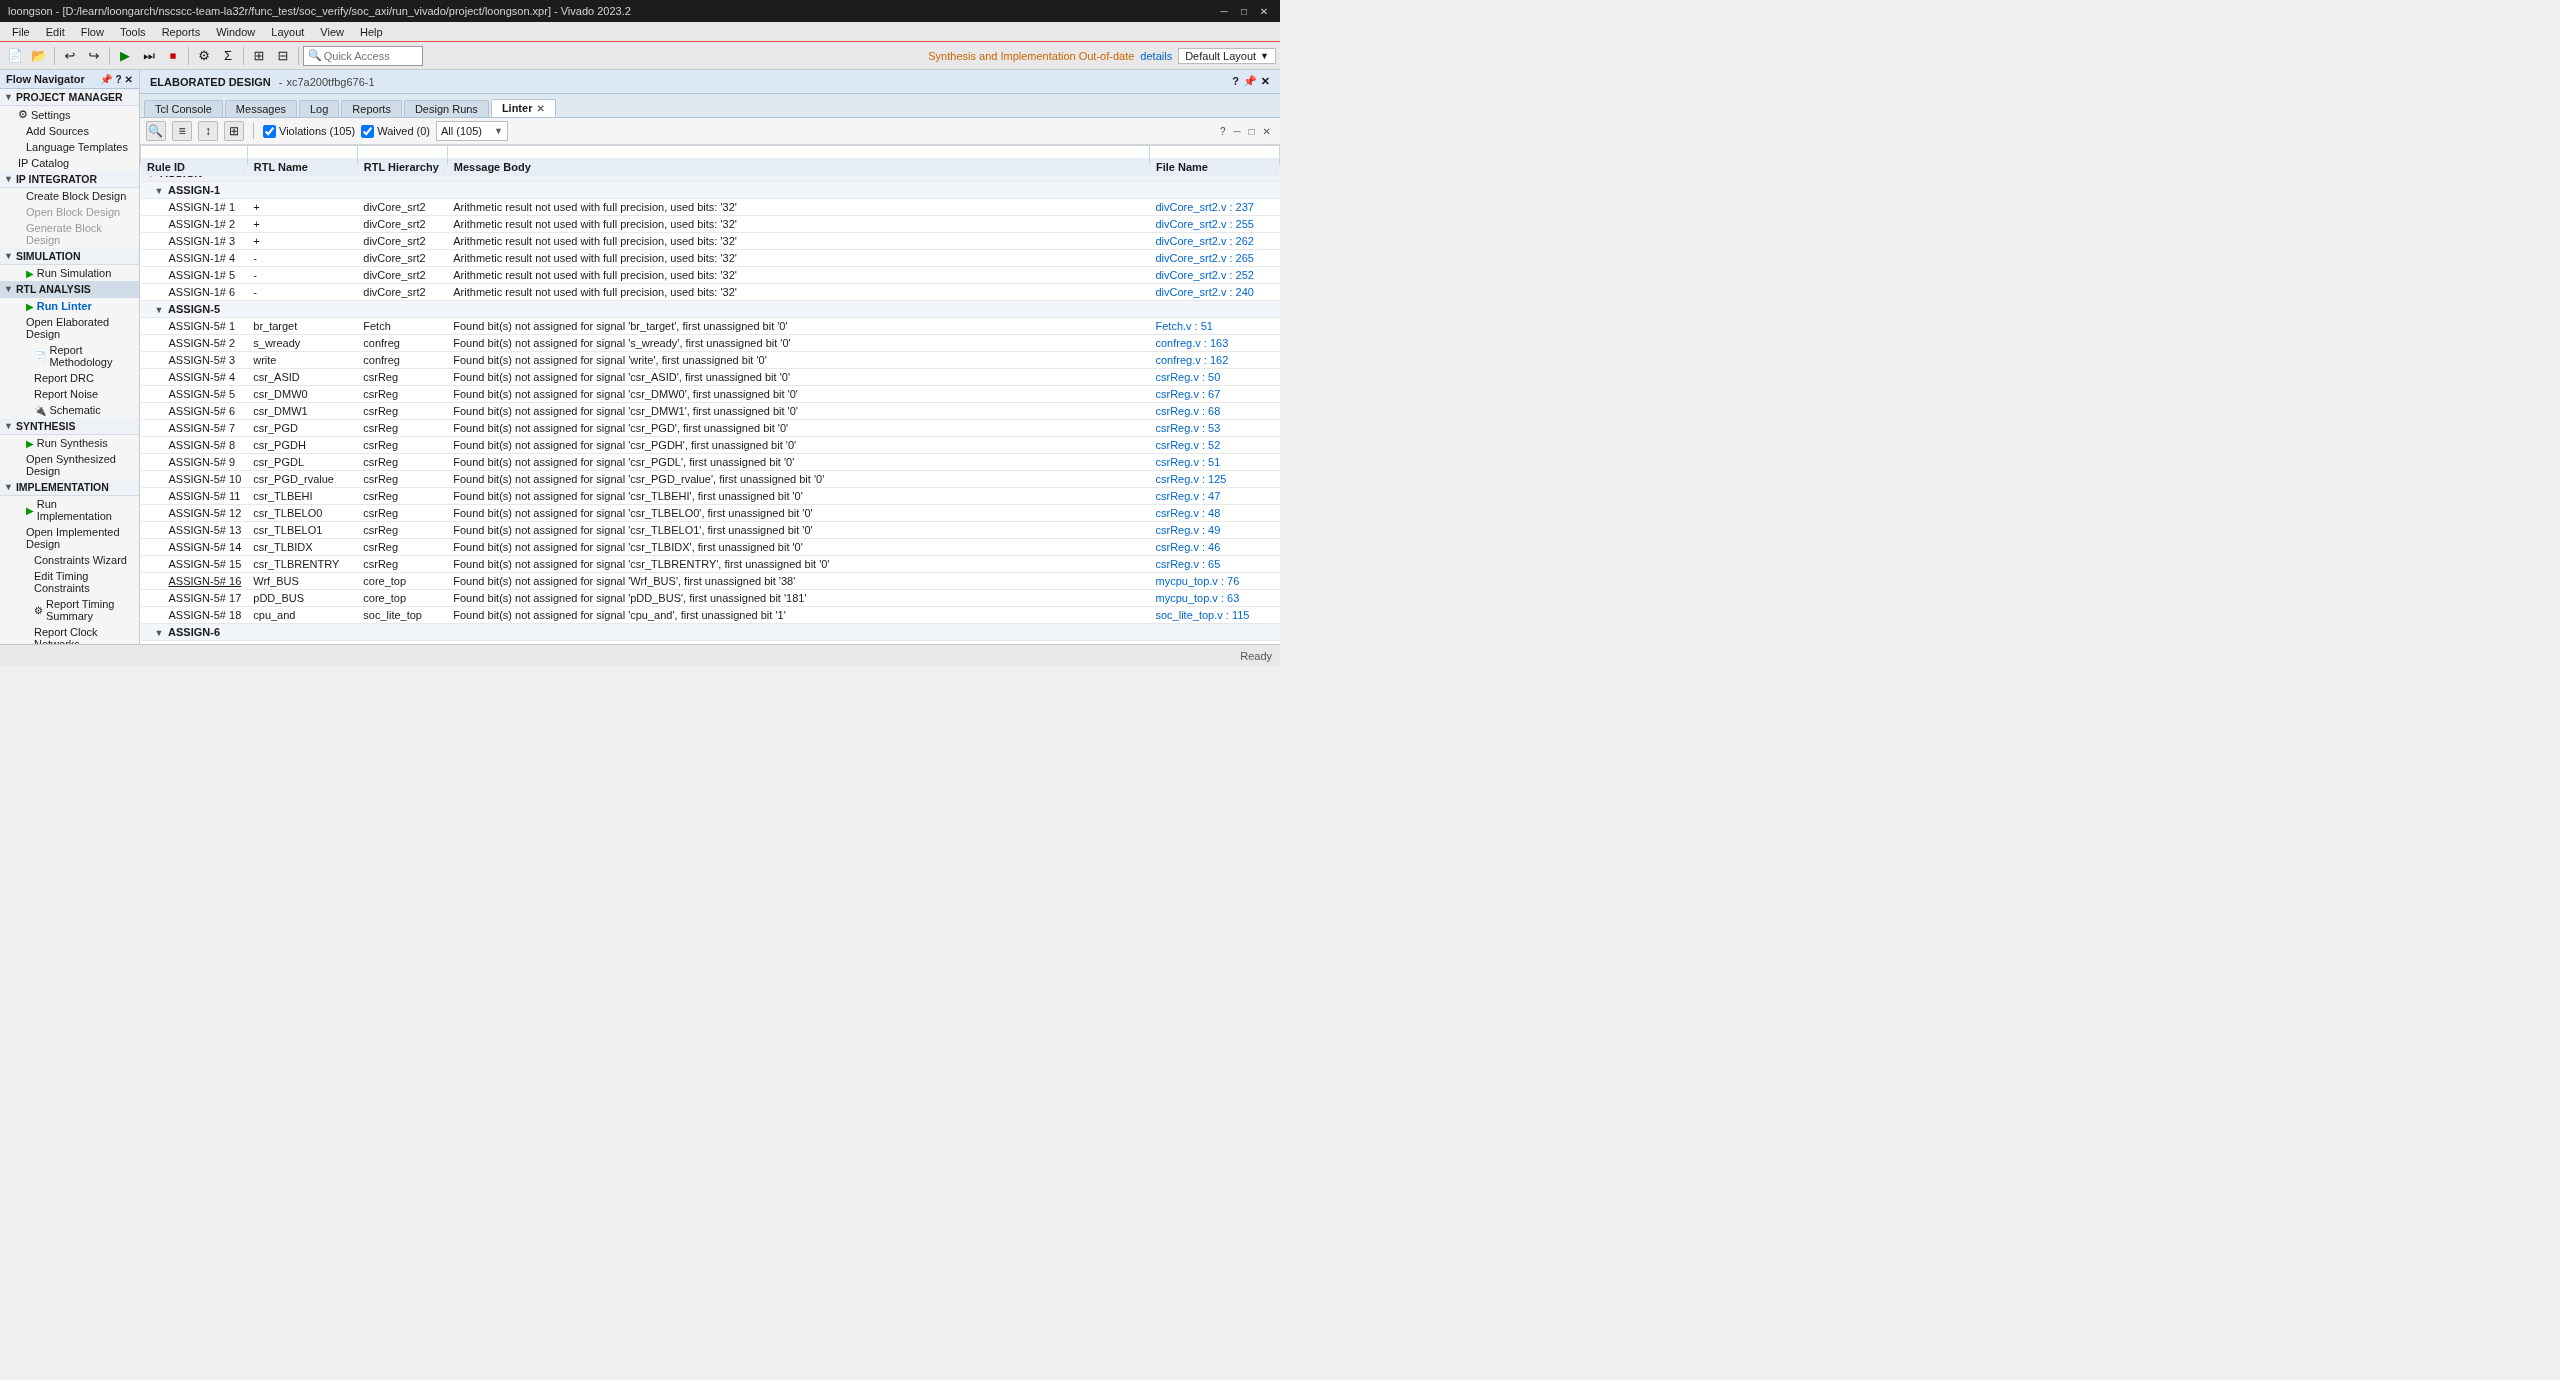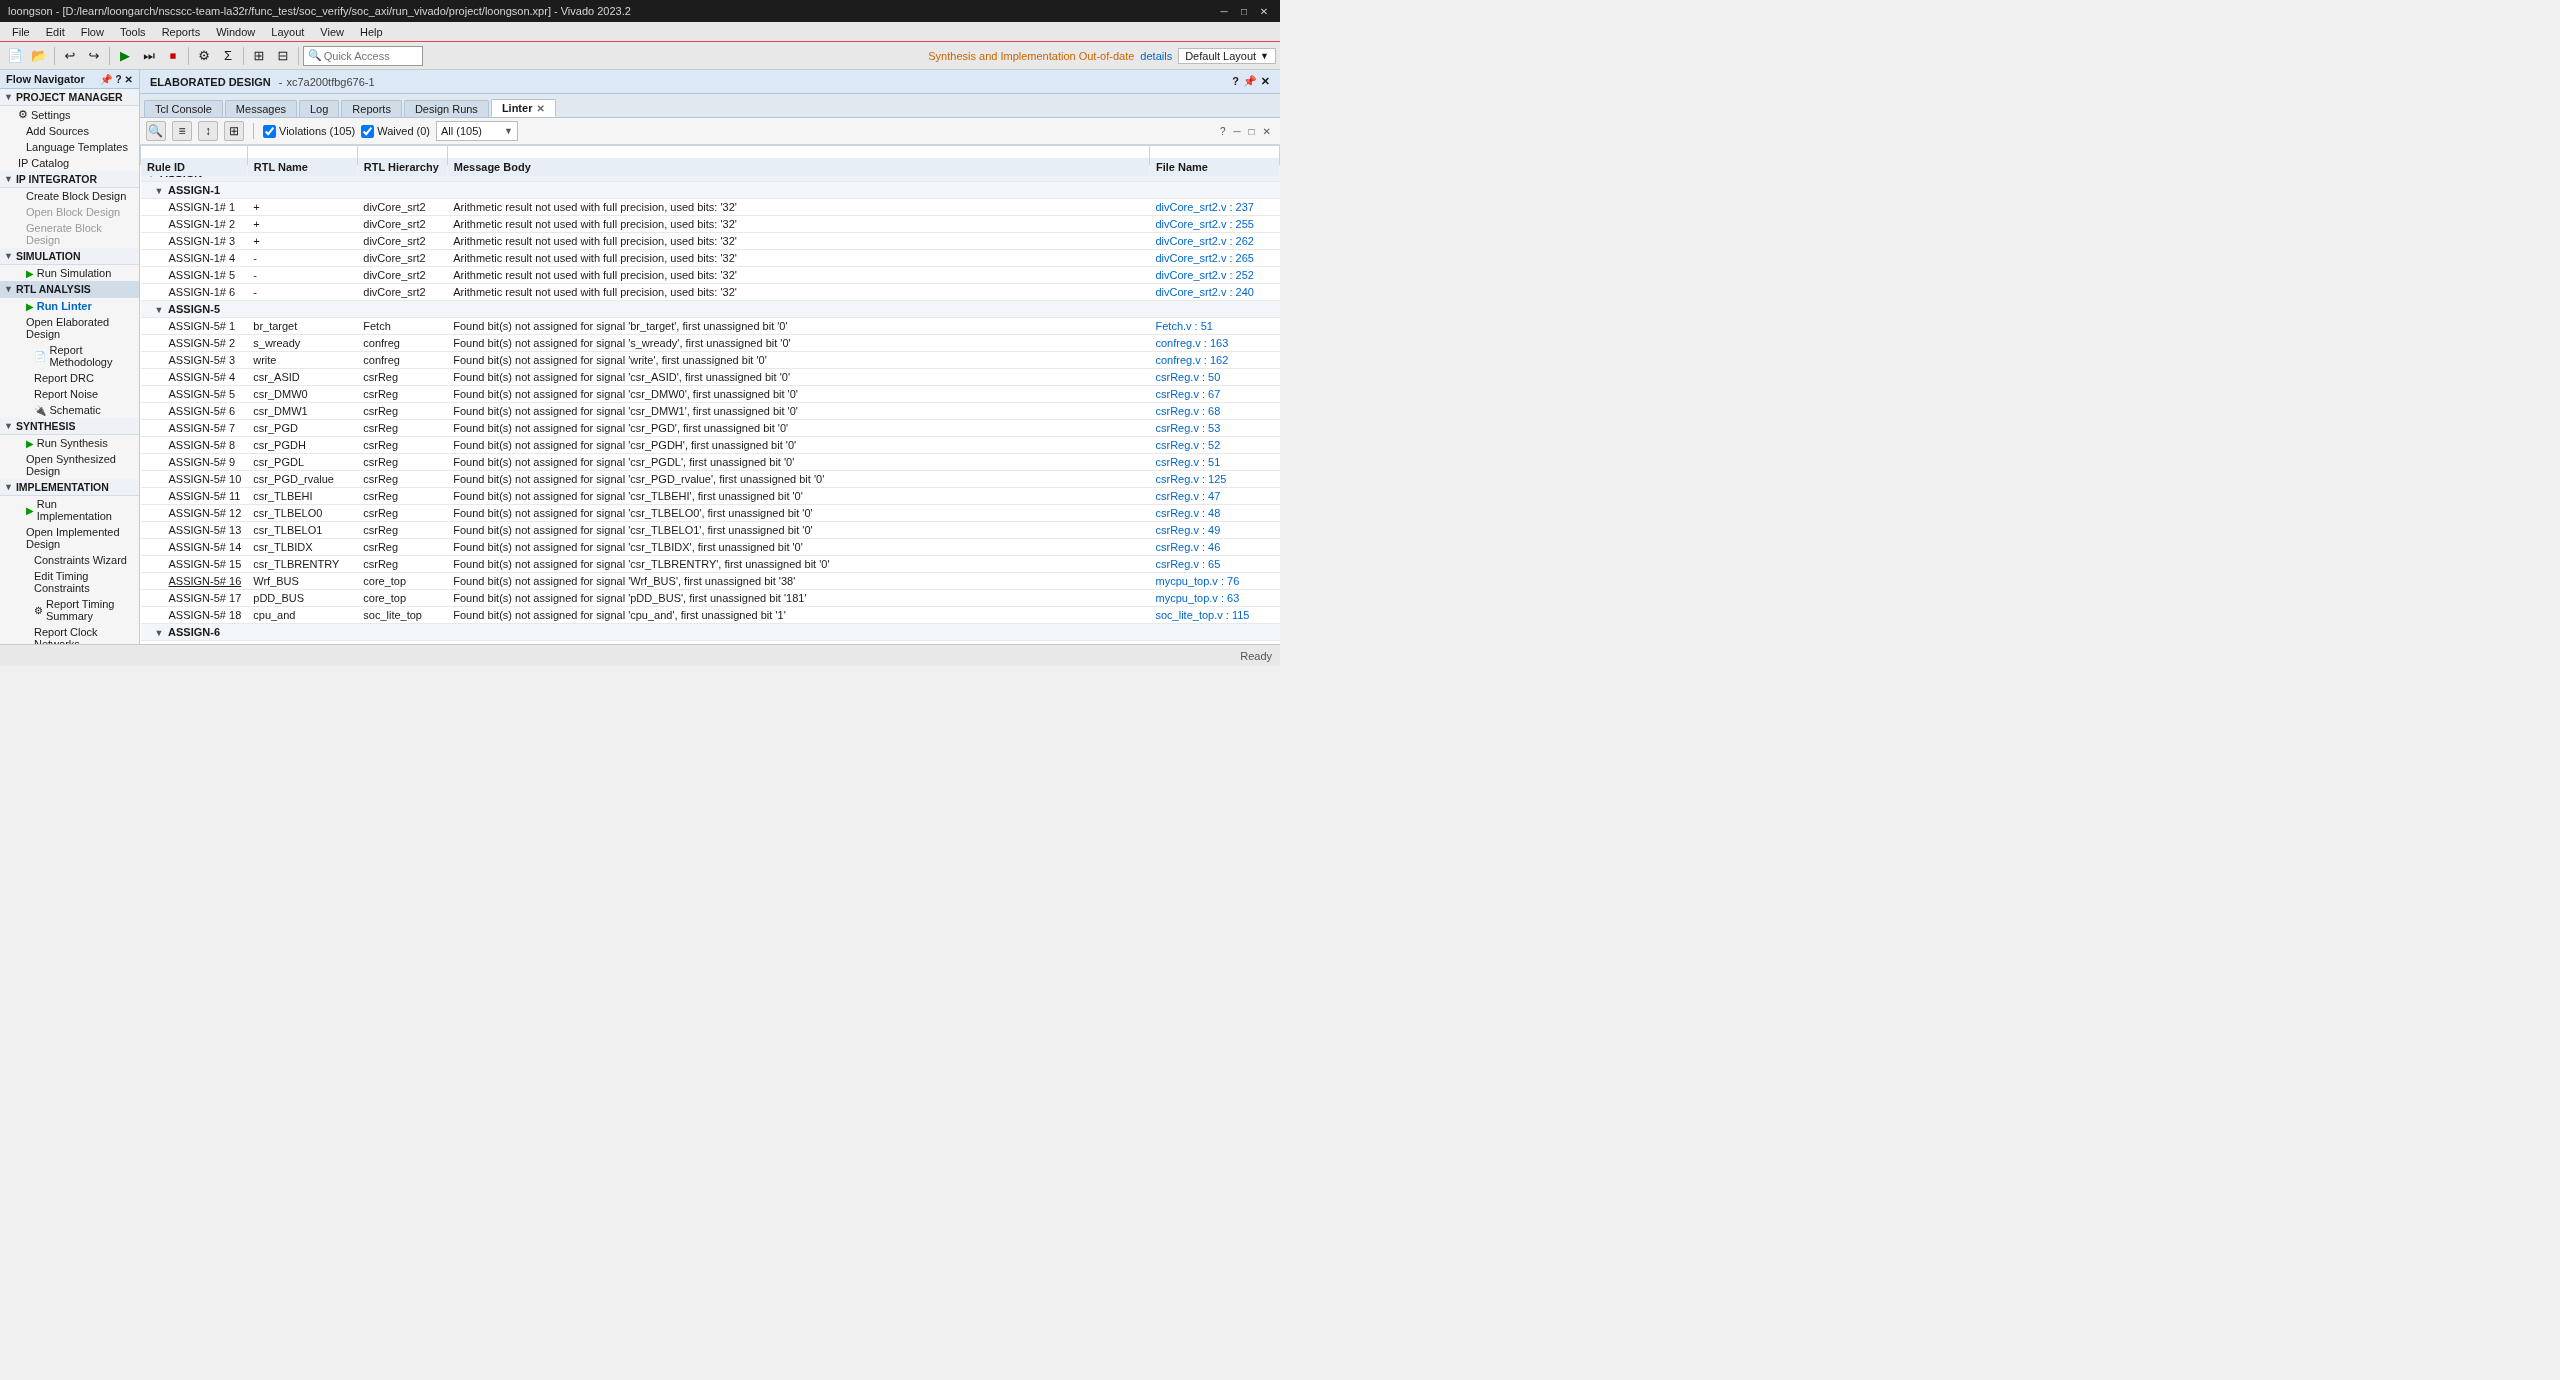--- a/index.html
+++ b/index.html
@@ -50,21 +50,21 @@
     .tab-close { font-size: 10px; color: #666; cursor: pointer; }
     
     
     #linter-area { flex: 1; background: white; display: flex; flex-direction: column; overflow: hidden; }
     
     
     #linter-toolbar { display: flex; align-items: center; padding: 3px 6px; gap: 6px; border-bottom: 1px solid #d4d4d4; background: #f5f5f5; }
     .linter-btn { width: 20px; height: 20px; display: flex; align-items: center; justify-content: center; border: 1px solid #bbb; background: #e8e8e8; cursor: pointer; font-size: 12px; border-radius: 2px; }
     .check-label { display: flex; align-items: center; gap: 3px; font-size: 11px; cursor: pointer; }
     .check-label input { cursor: pointer; }
-    .dropdown-select { display: flex; align-items: center; border: 1px solid #bbb; background: white; padding: 1px 4px; font-size: 11px; cursor: pointer; gap: 22px; height: 20px; }
+    .dropdown-select { display: flex; align-items: center; border: 1px solid #bbb; background: white; padding: 1px 4px; font-size: 11px; cursor: pointer; gap: 12px; height: 20px; }
     .dd-arrow { font-size: 9px; color: #555; }
     
     
     #linter-table-wrap { flex: 1; overflow-y: auto; overflow-x: auto; }
     table { width: 100%; border-collapse: collapse; font-size: 11px; }
     thead { position: sticky; top: 12px; background: #e8eef5; z-index: 10; }
     th { padding: 3px 6px; border: 1px solid #c8d4e0; text-align: left; font-weight: bold; font-size: 11px; white-space: nowrap; }
     td { padding: 2px 6px; border-bottom: 1px solid #e8e8e8; white-space: nowrap; font-size: 11px; vertical-align: middle; }
     .row-section { background: #eef2f7; font-weight: bold; }
     .row-subsection { background: #f2f5fa; font-weight: bold; }

